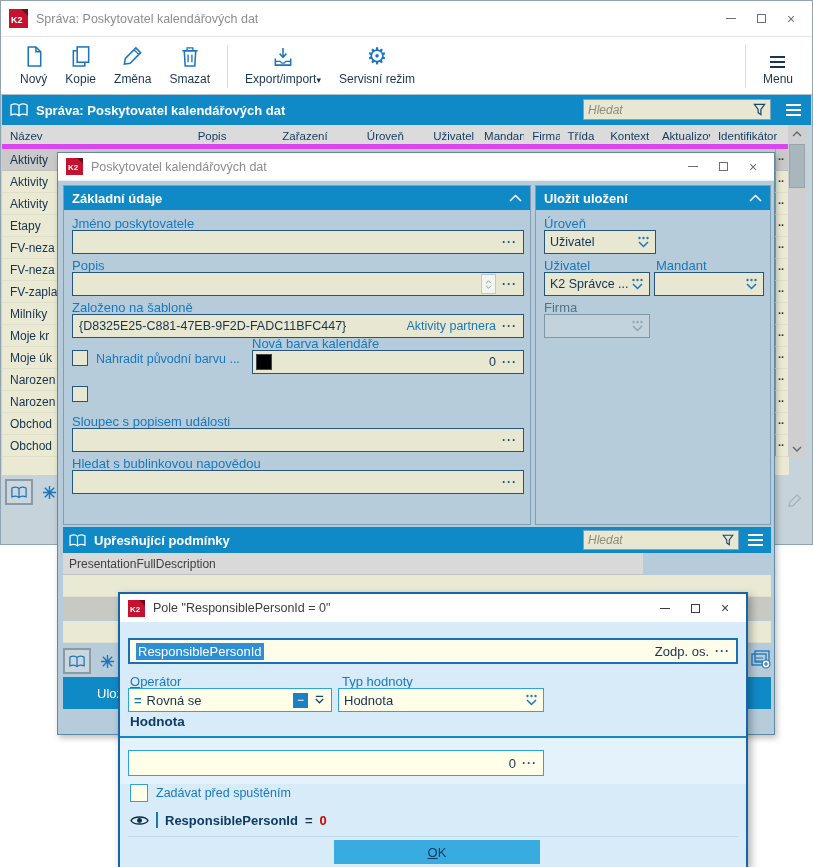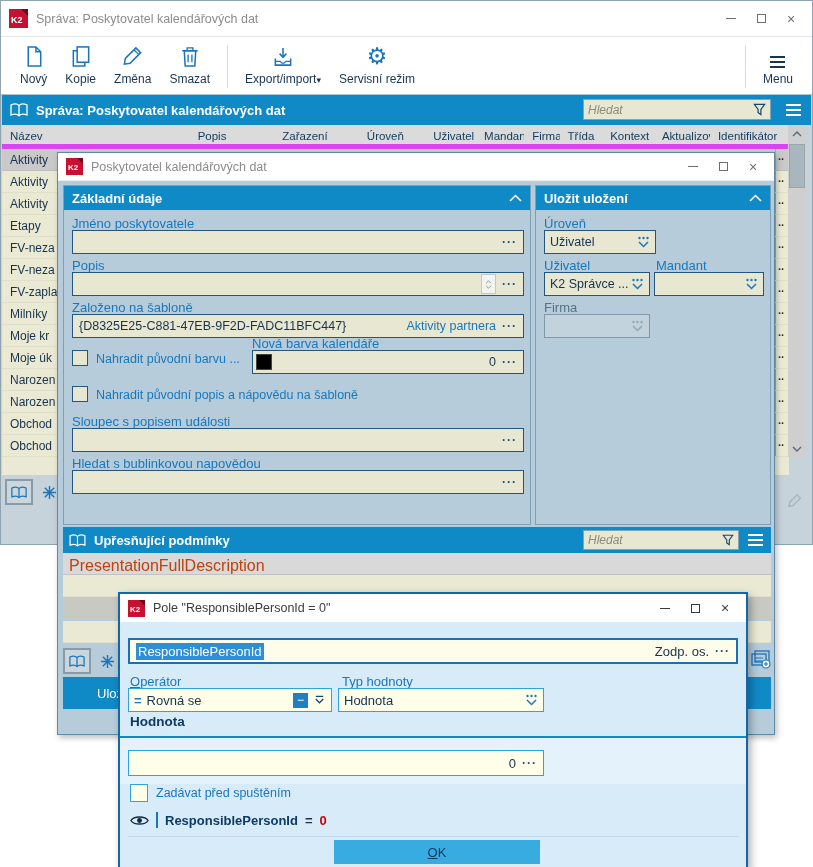--- a/index.html
+++ b/index.html
@@ -88,22 +88,22 @@
   #pnl-basic { left:5px; top:32px; width:468px; height:340px; }
   #pnl-storage { left:477px; top:32px; width:236px; height:340px; }
   .spin { margin-left:auto; width:15px; height:20px; background:#F4F4EE; border:1px solid #BCC9D1;
           display:flex; flex-direction:column; align-items:center; justify-content:center; gap:1px; }
   .swatch { width:16px; height:16px; border:1px solid #444; flex:none; }
   .combo { position:absolute; display:flex; align-items:center; background:#E7E7D2; border:1px solid #23557E;
            padding:0 5px; font-size:12.5px; color:#16324F; }
   .combo.dis { background:#C3D3DD; border-color:#7F98A6; }
   #cond-bar { position:absolute; left:5px; top:374px; width:708px; height:26px; padding:0 6px; }
   #cond-search { position:absolute; right:32px; top:3px; width:156px; height:20px; }
-  #cond-h0 { position:absolute; left:5px; top:400px; width:708px; height:22px; background:#D9D9D9;
-             font-size:16px; color:#c2410c; padding:4px 0 0 6px; border-bottom:1px solid #C2C2C2; }
+  #cond-h0 { position:absolute; left:5px; top:400px; width:580px; height:22px; background:#D9D9D9;
+             font-size:12px; color:#404040; padding:4px 0 0 6px; border-bottom:1px solid #C2C2C2; }
   .crow { position:absolute; left:5px; width:708px; }
   #dlg2-tabs { position:absolute; left:5px; top:494px; width:708px; height:28px; display:flex; gap:2px; align-items:center; }
   #save-bar { position:absolute; left:5px; top:524px; width:708px; height:32px; background:#0F8AC7;
               display:flex; align-items:center; color:#fff; font-size:13px; }
   #save-bar span { margin-left:34px; }
 
   
   #dlg3 { left:118px; top:592px; width:630px; height:278px; background:#D8EBF8;
           border:2px solid #1566A8; box-shadow:3px 3px 8px rgba(0,0,0,.3); }
   #dlg3 .titlebar { height:28px; }
@@ -400,21 +400,20 @@
       </div>
       <span class="chk" style="left:8px; top:164px;"></span>
       <span class="lbl" style="left:32px; top:166px; font-size:12.5px;">Nahradit původní barvu ...</span>
       <span class="lbl" style="left:188px; top:150px;">Nová barva kalendáře</span>
       <div class="field" style="left:188px; top:164px; width:272px; height:24px; padding-left:3px;">
         <span class="swatch" style="background:#000;"></span>
         <span style="margin-left:auto;">0</span>
         <span class="dots" style="margin-left:6px;">···</span>
       </div>
       <span class="chk" style="left:8px; top:200px;"></span>
-      <span class="lbl" style="left:32px; top:202px; font-size:12.5px;">Nahradit původní popis a nápovědu na šabloně</span>
       <span class="lbl" style="left:8px; top:228px;">Sloupec s popisem události</span>
       <div class="field" style="left:8px; top:242px; width:452px; height:24px;">
         <span class="dots">···</span>
       </div>
       <span class="lbl" style="left:8px; top:270px;">Hledat s bublinkovou napovědou</span>
       <div class="field" style="left:8px; top:284px; width:452px; height:24px;">
         <span class="dots">···</span>
       </div>
     </div>
 

